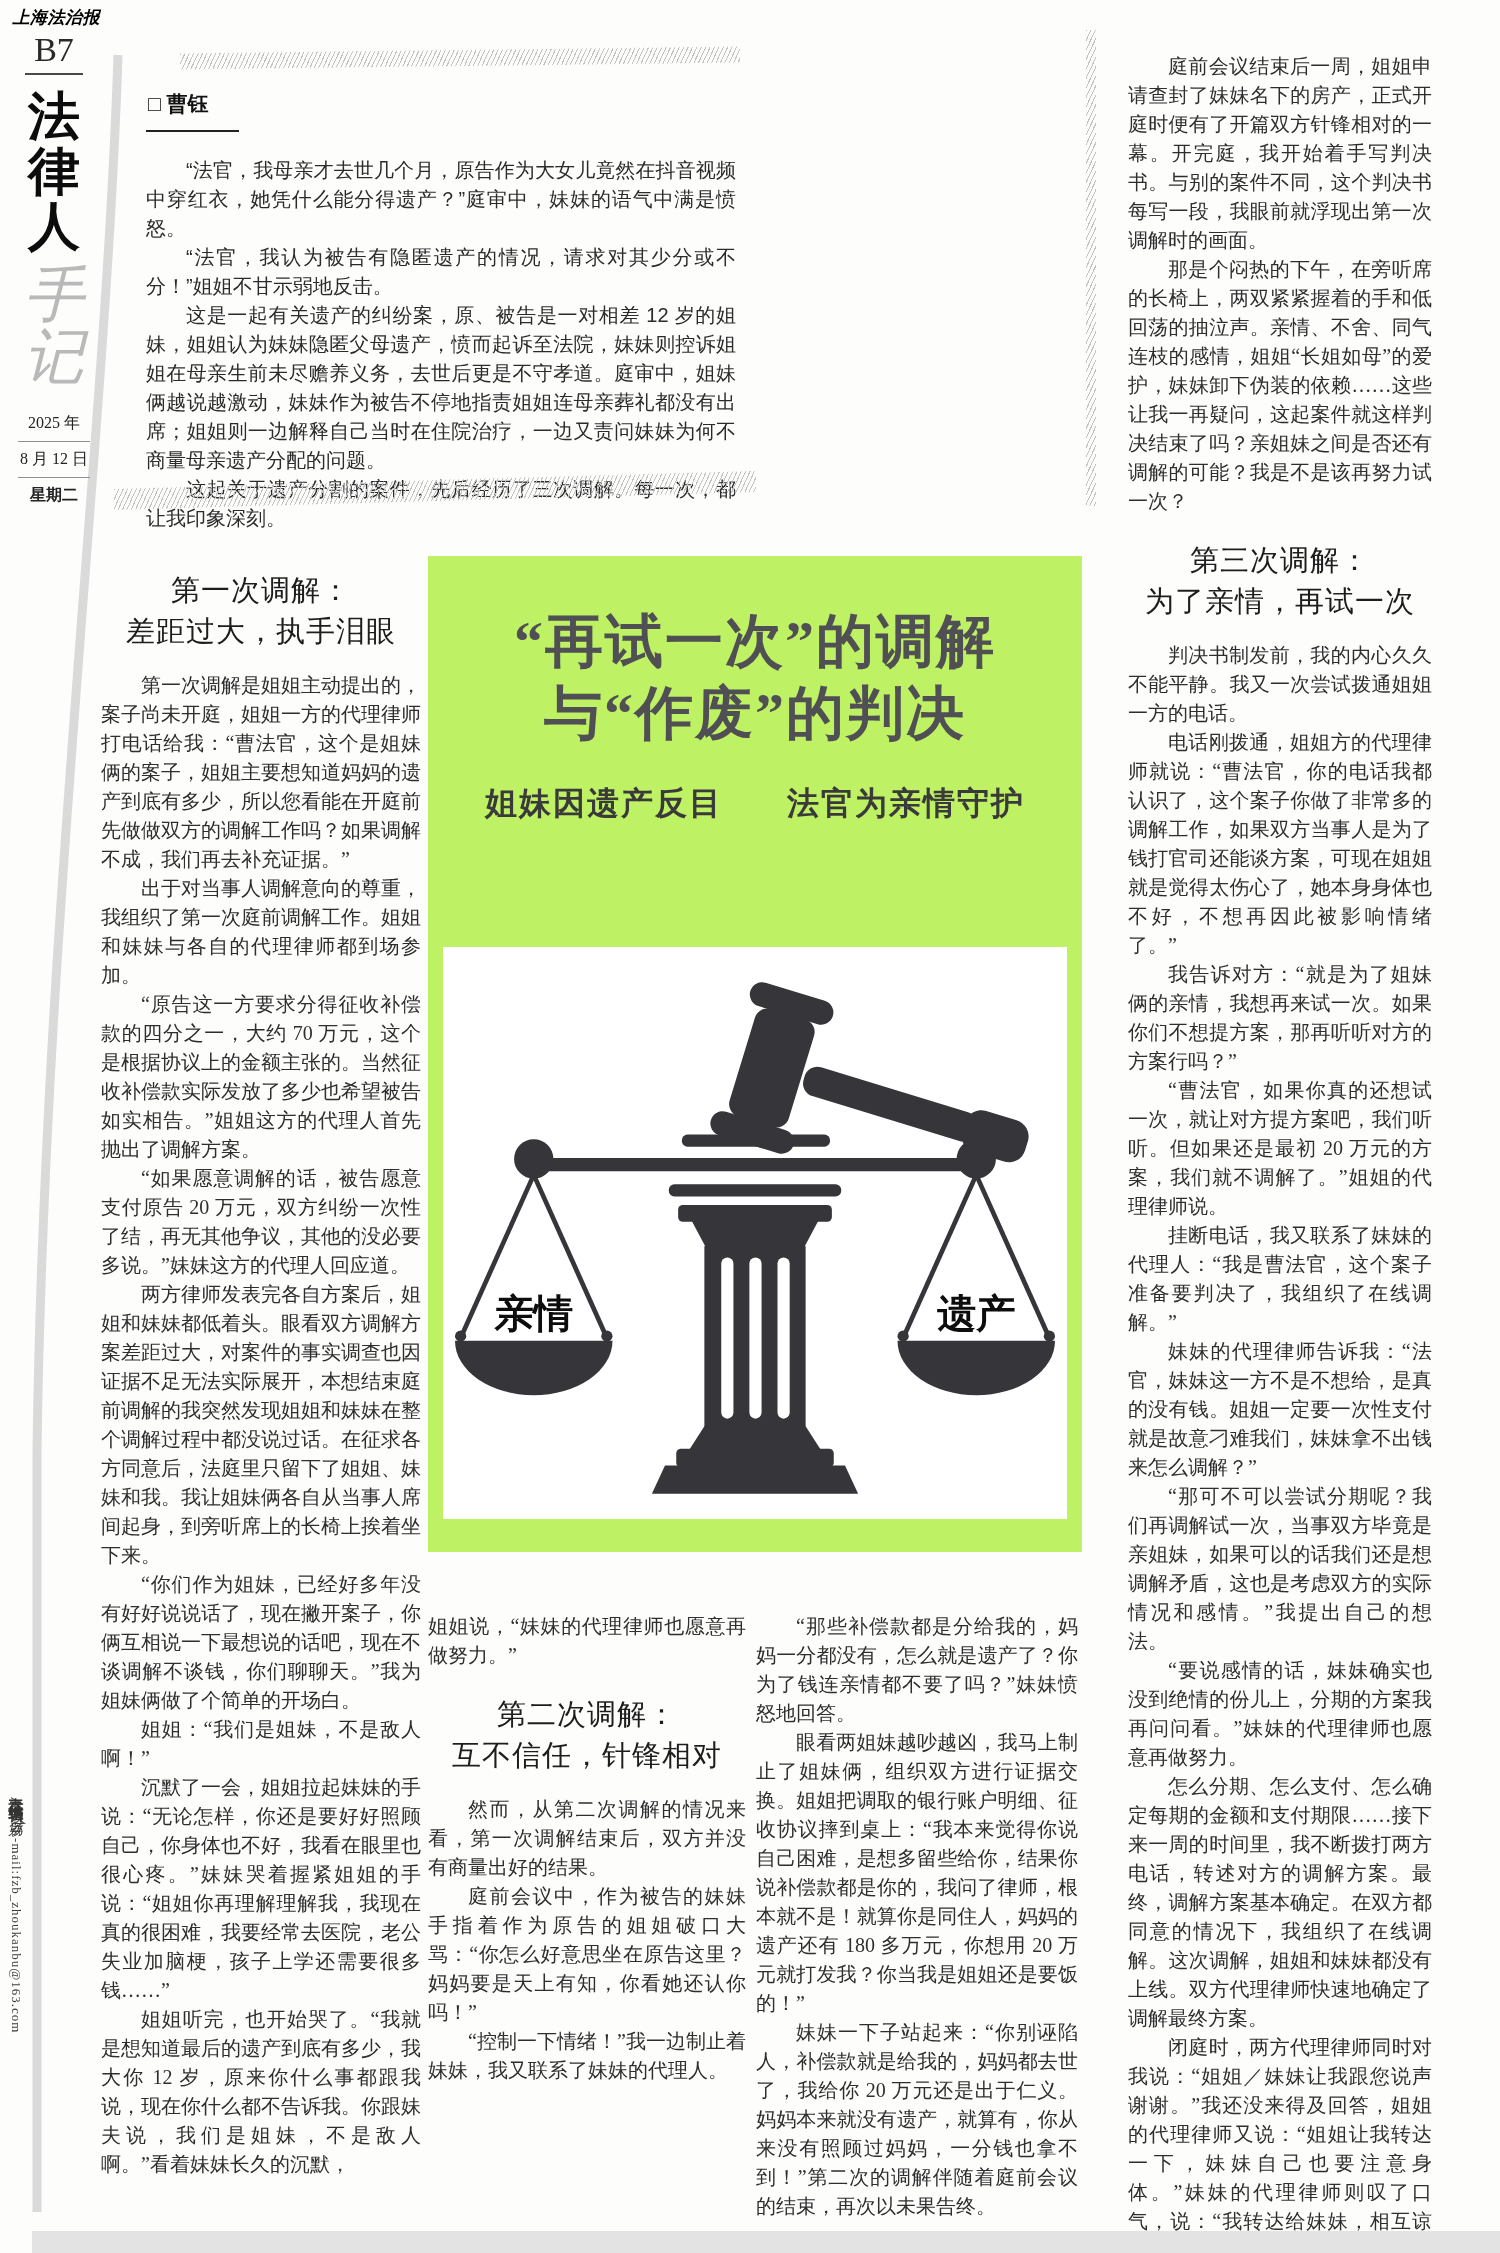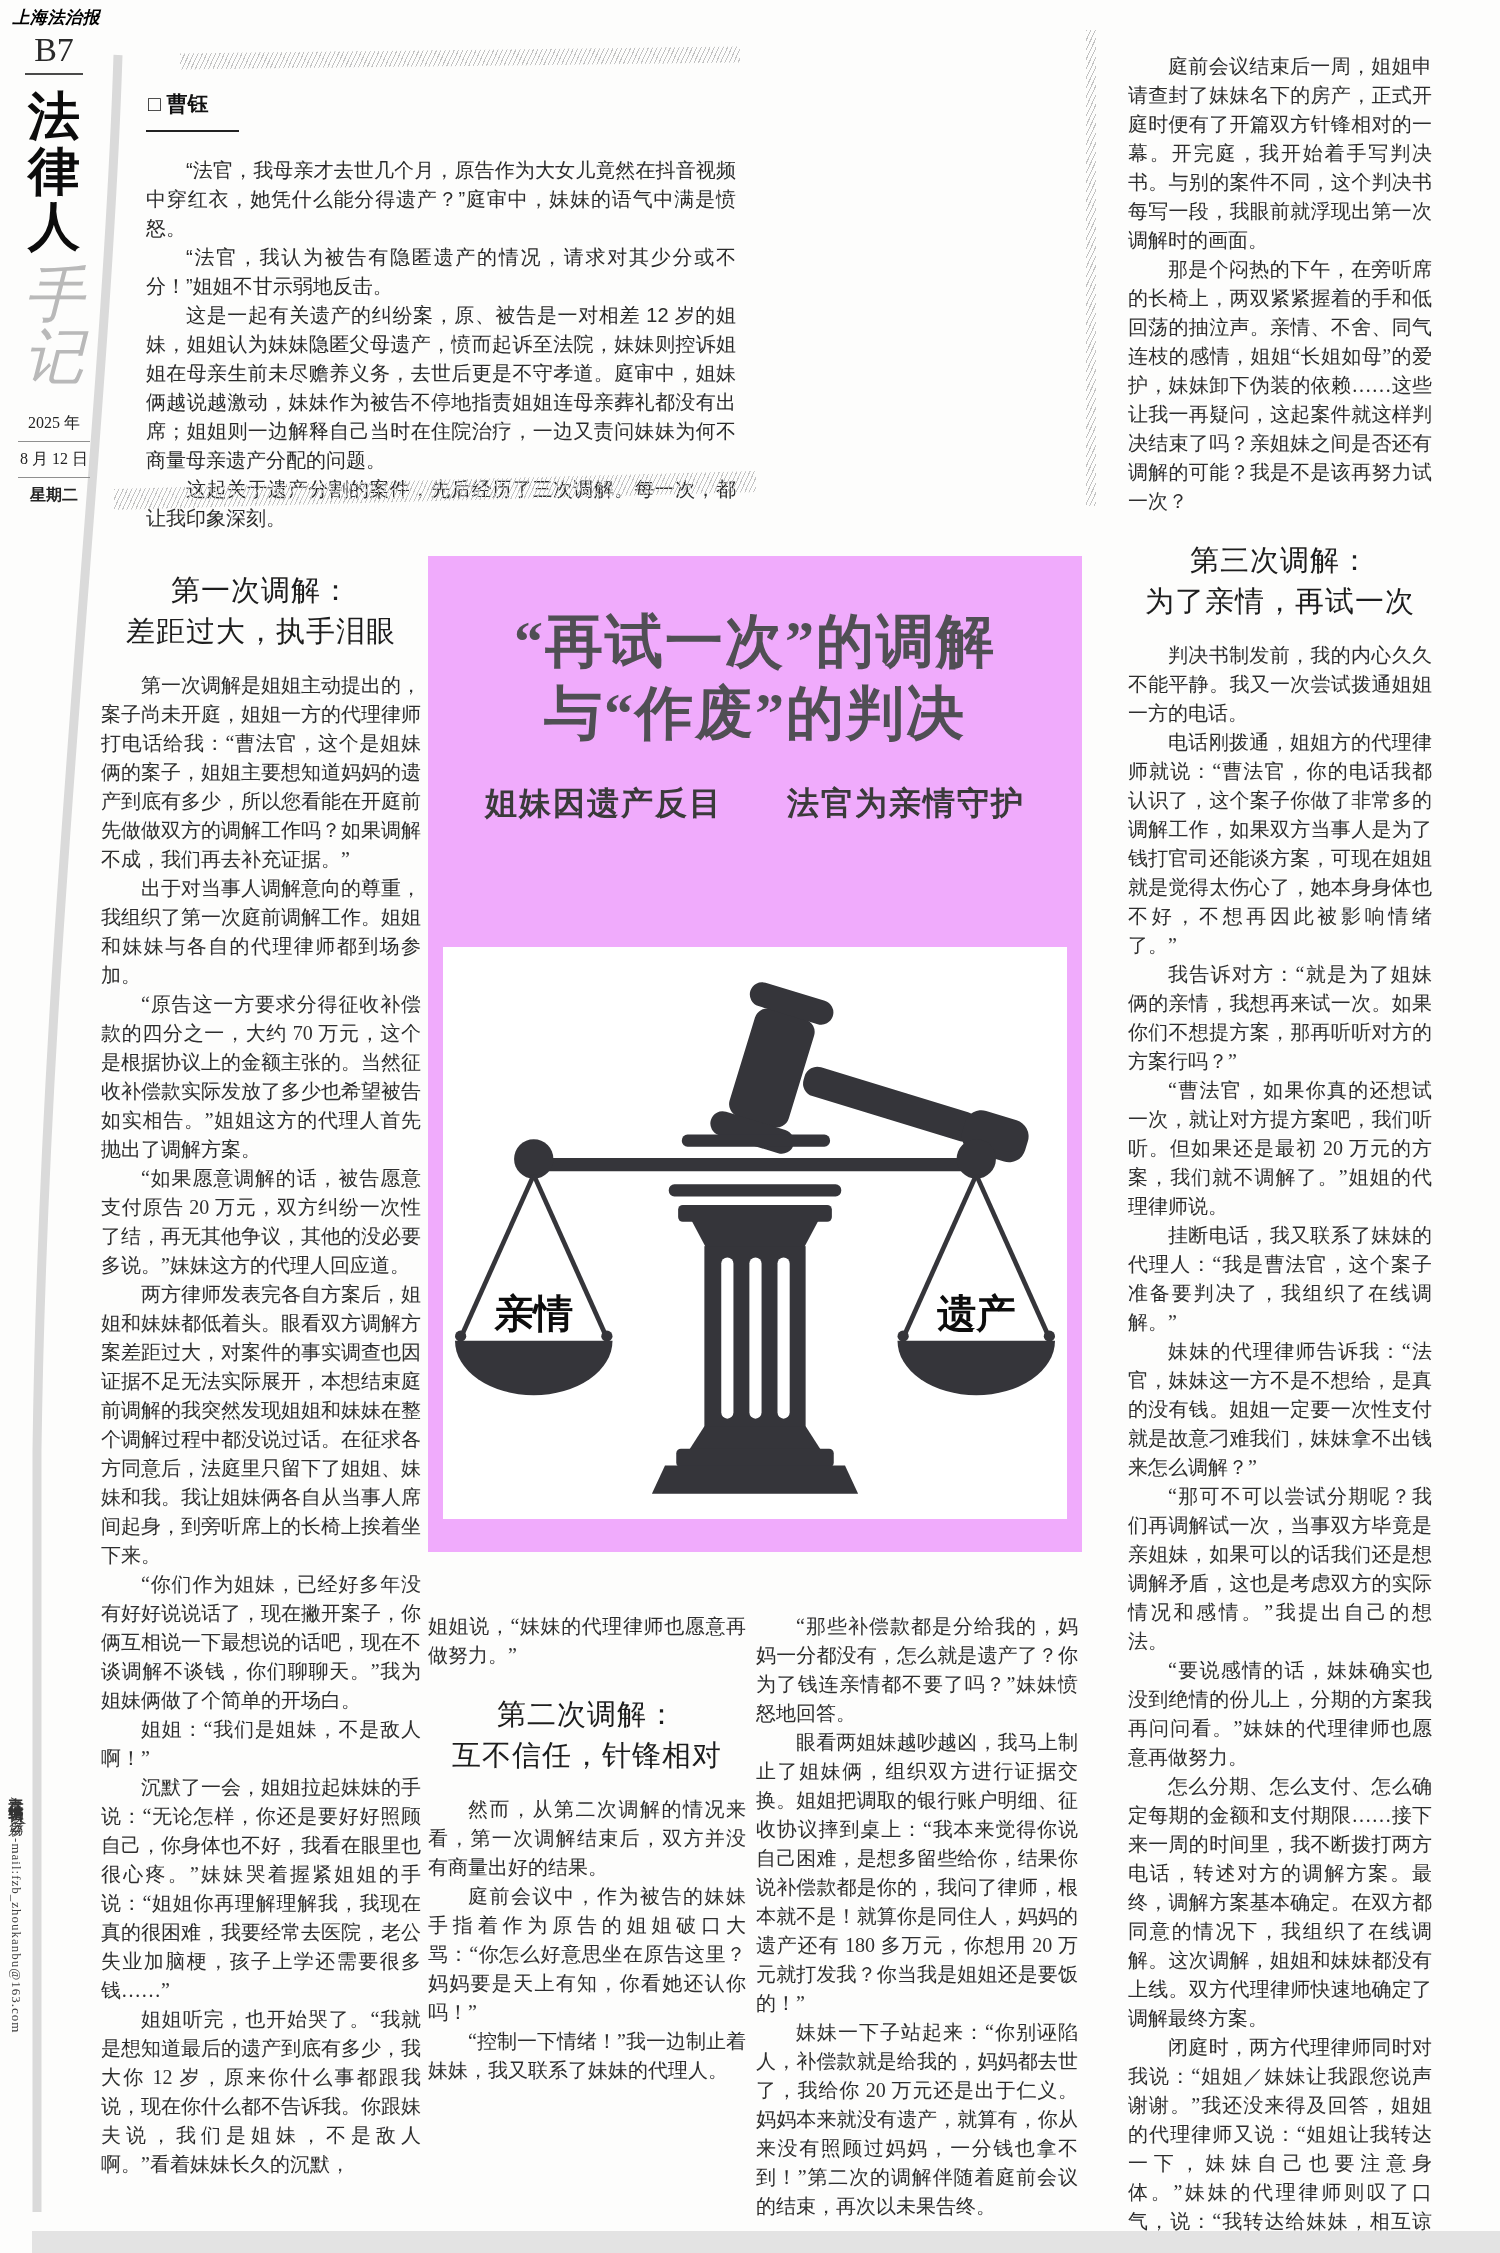--- a/index.html
+++ b/index.html
@@ -52,21 +52,21 @@
   .col-heading{font-family:"Liberation Sans","DejaVu Sans",sans-serif;font-weight:normal;font-size:29px;
                text-align:center;line-height:1.4;margin:24px 0 20px;color:#1d1d1d;letter-spacing:1px;}
   .col-heading.first{margin-top:10px;}
 
   .col1{left:101px;top:560px;width:320px;}
   .col2{left:428px;top:1612px;width:318px;}
   .col3{left:756px;top:1612px;width:322px;}
   .col4{left:1128px;top:52px;width:304px;}
 
   
-  .feature{position:absolute;left:428px;top:556px;width:654px;height:996px;background:#f0abfc;}
+  .feature{position:absolute;left:428px;top:556px;width:654px;height:996px;background:#bef264;}
   .headline{margin:50px 0 0;text-align:center;font-weight:bold;font-size:58px;line-height:1.24;
             color:#504f54;letter-spacing:2px;font-family:"Liberation Serif","DejaVu Serif",serif;}
   .subhead{margin-top:32px;text-align:center;font-size:32px;color:#3a3a3a;letter-spacing:2px;
            font-family:"Liberation Sans","DejaVu Sans",sans-serif;font-weight:bold;}
   .subhead .gap{display:inline-block;width:64px;}
   .art{position:absolute;left:15px;right:15px;top:391px;bottom:33px;background:#ffffff;text-align:center;}
   .art svg{margin-top:12px;}
   .scale-label{font-family:"Liberation Serif","DejaVu Serif",serif;font-weight:bold;}
 
   .footer-band{position:absolute;left:32px;bottom:0;width:1468px;height:22px;background:#e3e3e3;}

